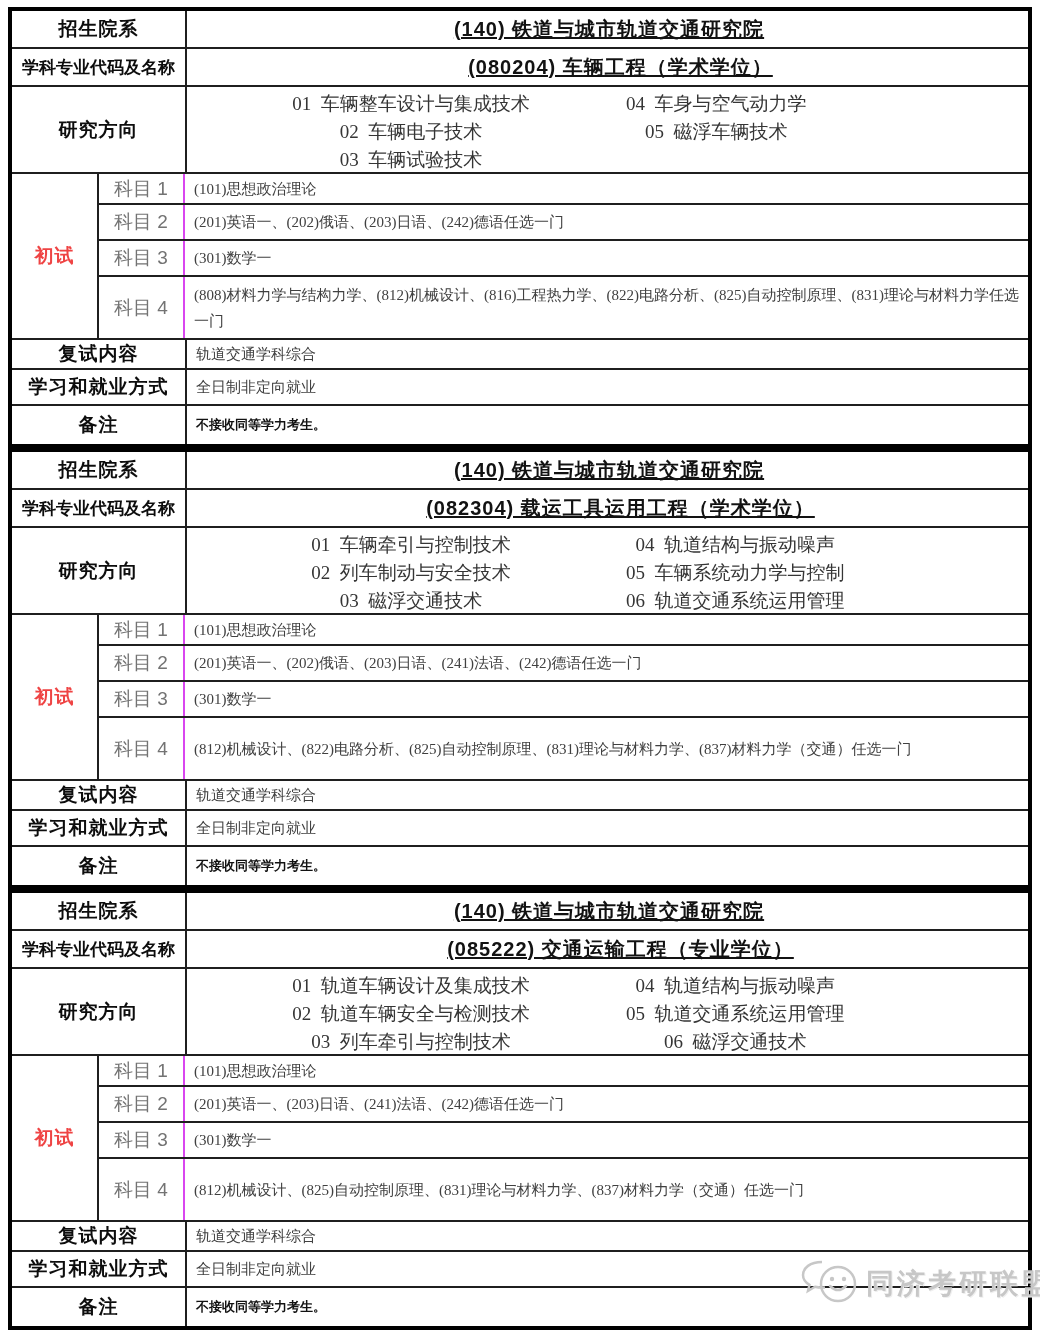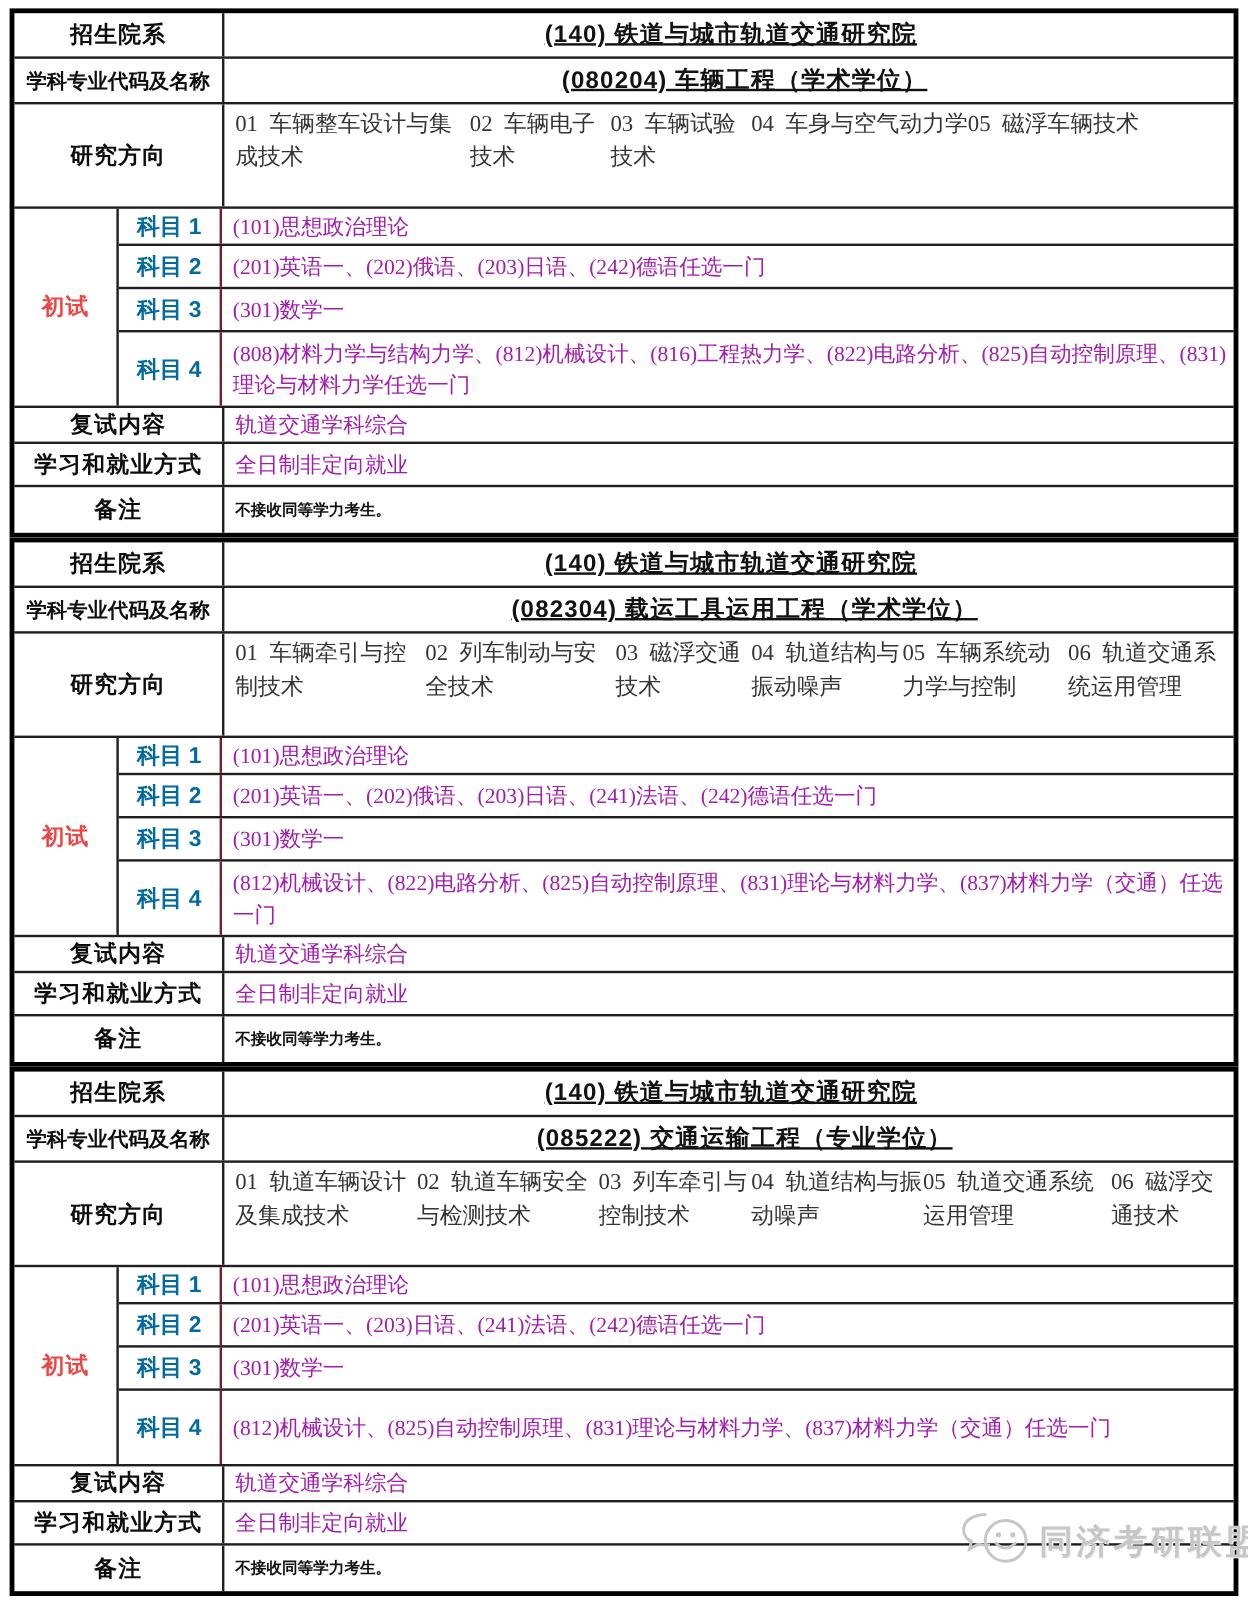--- a/index.html
+++ b/index.html
@@ -37,22 +37,22 @@
     color: #0d0d0d;
     letter-spacing: 1px;
   }
   .cell-label.sm { font-size: 17px; letter-spacing: 0; }
   .cell-content {
     flex: 1 1 auto;
     display: flex;
     align-items: center;
     padding: 2px 6px 2px 9px;
     font-family: "Liberation Serif", serif;
-    font-size: 18px;
-    color: #a21caf;
+    font-size: 15px;
+    color: #404040;
     line-height: 26px;
     word-break: break-all;
   }
   .cell-content.hdr {
     justify-content: center;
     font-family: "Liberation Sans", sans-serif;
     font-weight: bold;
     font-size: 20px;
     color: #121212;
     letter-spacing: 1px;
@@ -74,21 +74,21 @@
   .r-remark { height: 38px; }
   
   .dir-wrap {
     flex: 1 1 auto;
     display: flex;
     padding: 3px 0 0 9px;
     font-family: "Liberation Serif", serif;
     font-size: 19px;
     color: #353535;
   }
-  .dir-col { display: flex; flex-direction: row; }
+  .dir-col { display: flex; flex-direction: column; text-align: center; }
   .dir-col.left { width: 430px; flex: 0 0 430px; }
   .dir-item {
     line-height: 28px;
     white-space: pre-wrap;
   }
   
   .exam { display: flex; }
   .exam-first {
     width: 87px;
     flex: 0 0 87px;
@@ -104,27 +104,27 @@
   .exam-rows { flex: 1 1 auto; display: flex; flex-direction: column; }
   .exam-row { display: flex; border-bottom: 2px solid #1f1f1f; }
   .exam-row.last { border-bottom: none; }
   .er-1 { height: 31px; }
   .er-2 { height: 36px; }
   .er-3 { height: 36px; justify-content: flex-end; }
   .er-4 { height: 61px; }
   .subject-label {
     width: 86px;
     flex: 0 0 86px;
-    border-right: 2px solid #7f1d1d;
+    border-right: 2px solid #d946ef;
     display: flex;
     align-items: center;
     justify-content: center;
-    font-weight: bold;
+    font-weight: normal;
     font-size: 19px;
-    color: #0369a1;
+    color: #737373;
   }
   
   .watermark {
     position: absolute;
     left: 800px;
     top: 1256px;
     display: flex;
     align-items: center;
     gap: 4px;
     pointer-events: none;

